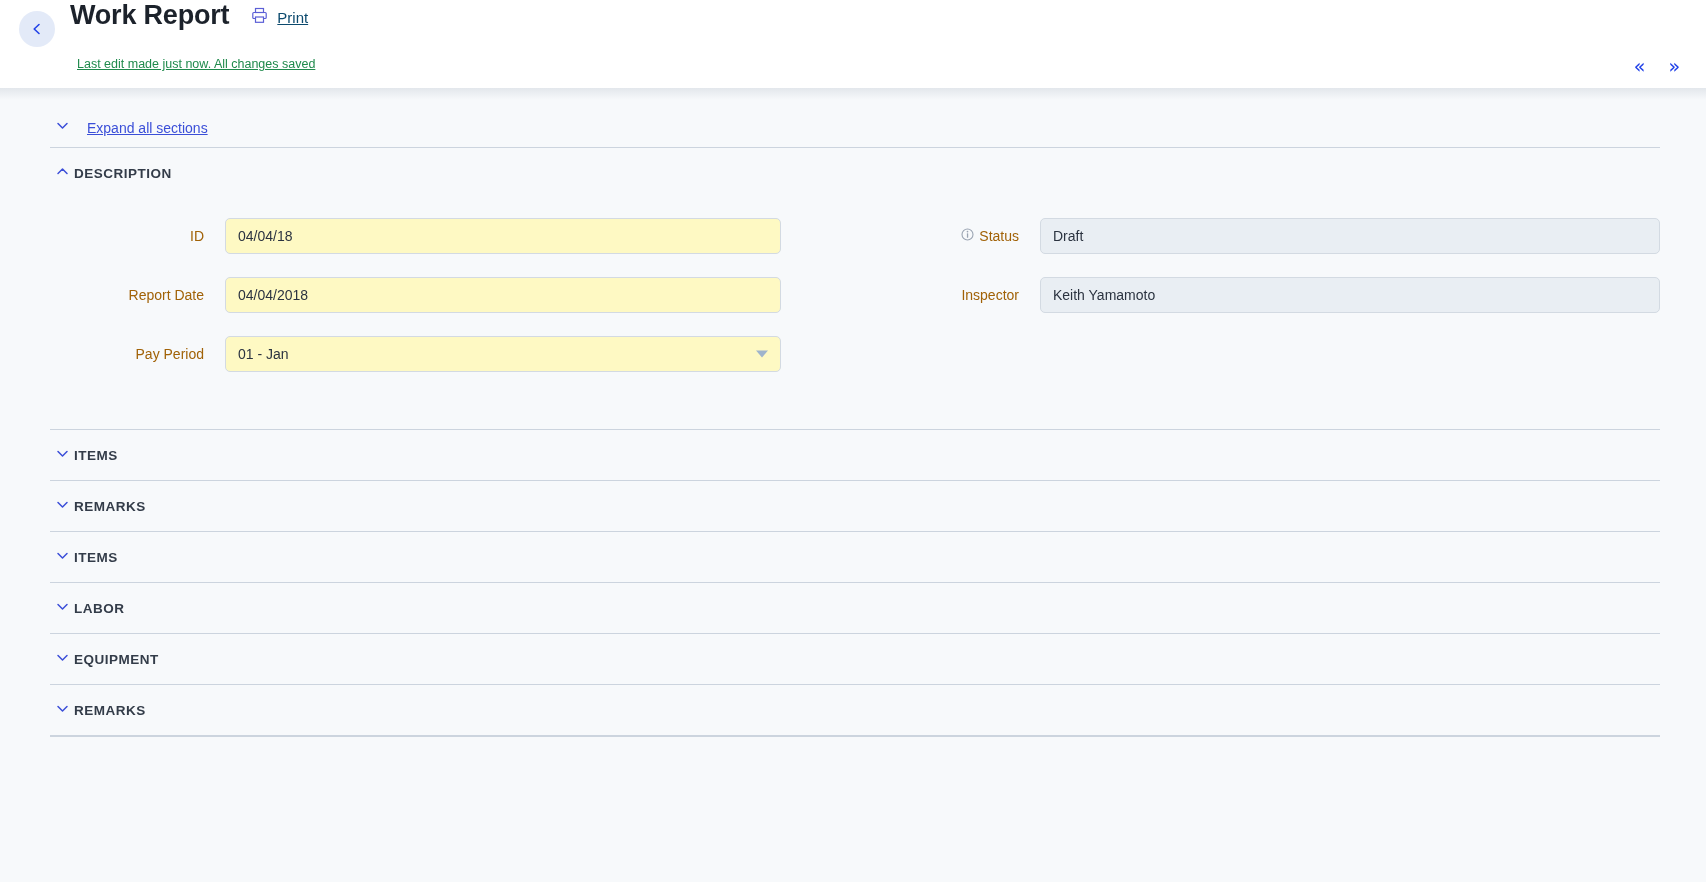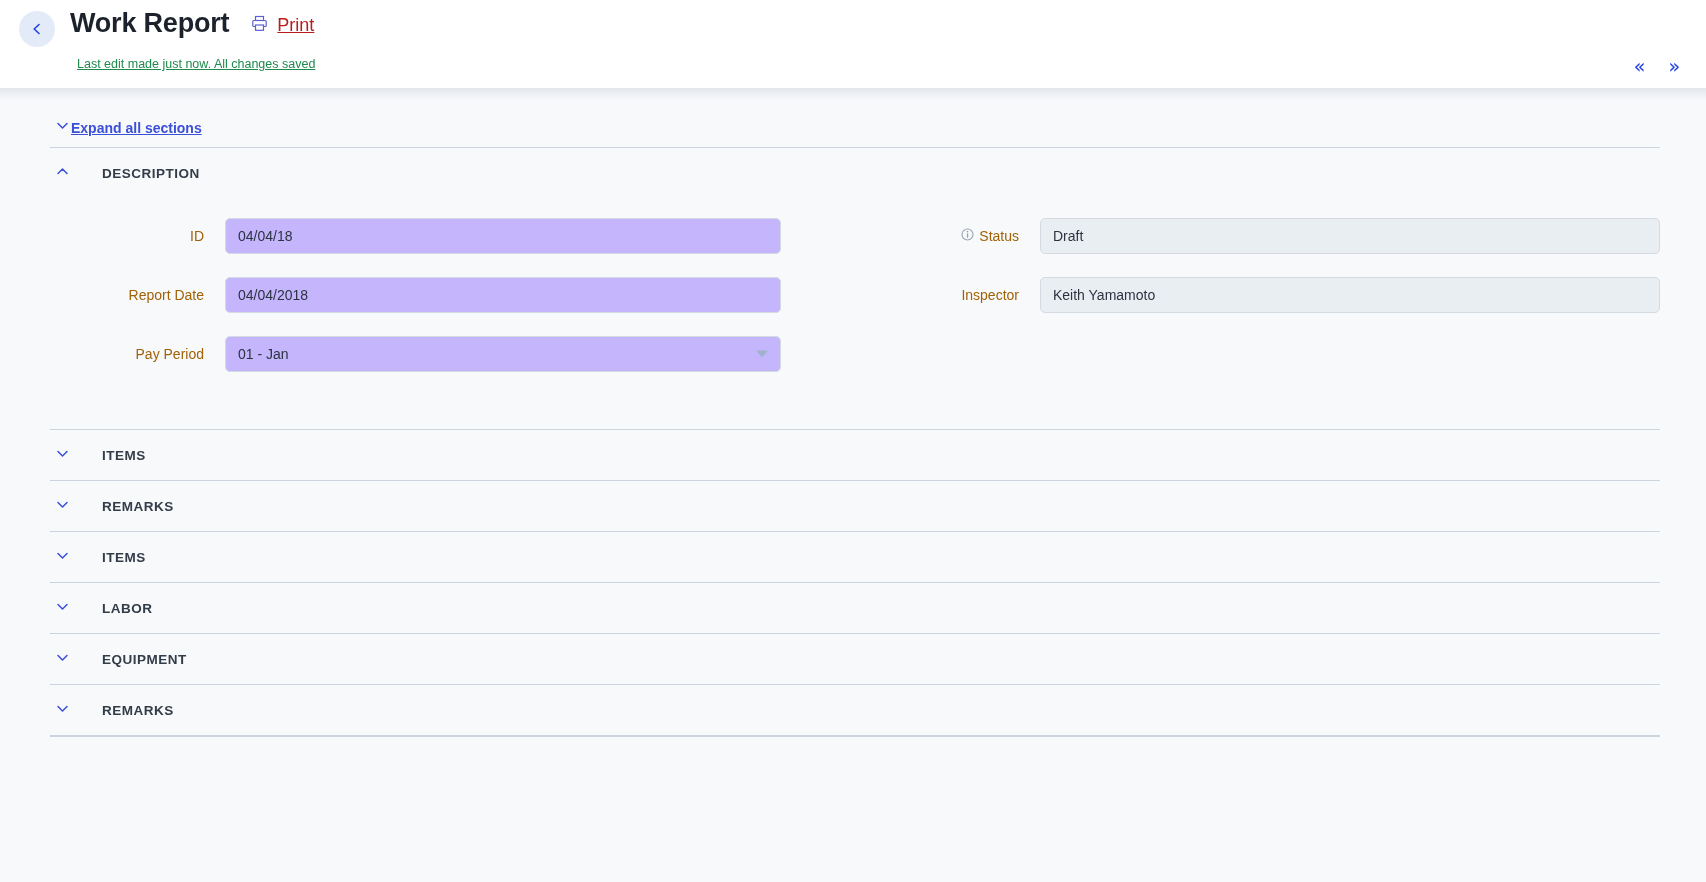--- a/index.html
+++ b/index.html
@@ -28,37 +28,37 @@
     width: 36px; height: 36px;
     border-radius: 50%;
     background: #e3eaf8;
     display: flex; align-items: center; justify-content: center;
     cursor: pointer;
     border: none;
   }
   .back-btn svg { display: block; }
   .title-row {
     position: absolute;
-    left: 70px; top: 8px;
+    left: 70px; top: 0;
     display: flex; align-items: center; gap: 22px;
   }
   .page-title {
     font-size: 27px;
     font-weight: bold;
     color: #1c222b;
     letter-spacing: -0.2px;
   }
   .print-group {
     display: flex; align-items: center; gap: 9px;
     margin-top: 4px;
   }
   .print-icon { display: block; }
   .print-link {
-    font-size: 18px;
-    color: #b91c1c;
+    font-size: 15px;
+    color: #0c4a6e;
     text-decoration: underline;
     cursor: pointer;
   }
   .save-status {
     position: absolute;
     left: 77px; top: 57px;
     font-size: 12.5px;
     color: #1f8a4c;
     text-decoration: underline;
     cursor: pointer;
@@ -75,38 +75,37 @@
     line-height: 1;
     padding: 2px 3px;
     font-family: "DejaVu Sans", sans-serif;
   }
 
   
   .content {
     padding: 0 46px 0 50px;
   }
   .expand-row {
-    display: flex; align-items: center; gap: 1px;
+    display: flex; align-items: center; gap: 17px;
     padding: 18px 0 10px 5px;
-    font-weight: bold;
   }
   .expand-link {
     font-size: 14px;
     color: #3b4fd8;
     text-decoration: underline;
     cursor: pointer;
   }
   .divider {
     height: 1px;
     background: #ccd4de;
     width: 100%;
   }
 
   .section-head {
-    display: flex; align-items: center; gap: 32px;
+    display: flex; align-items: center; gap: 4px;
     height: 50px;
     padding-left: 5px;
     cursor: pointer;
   }
   .section-title {
     font-size: 13.5px;
     font-weight: bold;
     letter-spacing: 0.5px;
     color: #333c49;
   }
@@ -130,21 +129,21 @@
     color: #a16207;
     display: flex; align-items: center; justify-content: flex-end; gap: 5px;
     flex: 0 0 auto;
   }
   .info-icon { display: block; }
   .field-input {
     flex: 1 1 auto;
     height: 36px;
     border: 1px solid #d3dae2;
     border-radius: 5px;
-    background: #c4b5fd;
+    background: #fef9c3;
     font-size: 14px;
     color: #2b3340;
     padding: 0 12px;
     font-family: "Liberation Sans", sans-serif;
     outline: none;
   }
   .field-input.readonly {
     background: #e9eef3;
     border-color: #d3dae2;
     color: #2b3340;

